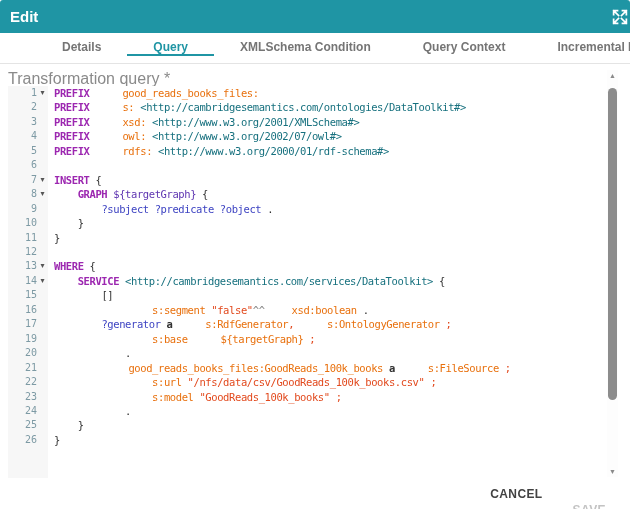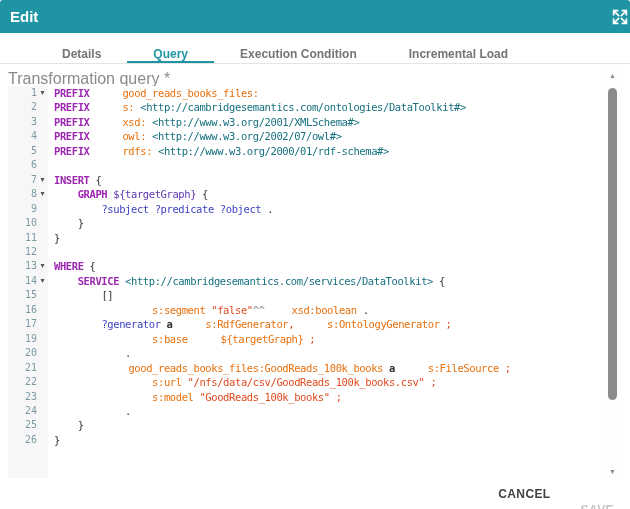--- a/index.html
+++ b/index.html
@@ -8,21 +8,21 @@
             font-family:"Liberation Sans", sans-serif; }
 
   
   .header { height:33px; background:var(--accent,#1f95a4); display:flex; align-items:center;
             padding:0 1px 0 10px; border-radius:3px 3px 0 0; }
   .title  { flex:1; color:#fff; font-size:15px; font-weight:bold; }
   .expand { width:18px; height:18px; cursor:pointer; }
   .expand svg { width:18px; height:18px; display:block; }
 
   
-  .tabbar { height:31px; display:flex; align-items:flex-end; border-bottom:1px solid #e4e4e4;
+  .tabbar { height:31px; display:flex; align-items:center; border-bottom:1px solid #e4e4e4;
             padding-left:36px; background:#fff; }
   .tab { padding:0 26px; display:flex; align-items:center; font-size:12px; font-weight:bold;
          color:#757575; cursor:pointer; border-bottom:2px solid transparent; white-space:nowrap; }
   .tab.active { color:var(--accent,#1f95a4); border-bottom-color:var(--accent,#1f95a4); }
 
   
   .field-label { position:absolute; left:8px; top:70px; font-size:16px; color:#8a8a8a; }
 
   
   .editor { position:absolute; left:8px; top:86px; right:12px; bottom:31px; overflow:hidden;
@@ -50,21 +50,21 @@
   
   .vscrollbar { position:absolute; right:12px; top:70px; width:11px; height:407px; background:#fdfdfd; }
   .sb-arrow { position:absolute; left:0; right:0; height:11px; font-size:7px; line-height:11px;
               color:#8a8a8a; text-align:center; cursor:pointer; user-select:none; }
   .sb-arrow.up { top:0; } .sb-arrow.down { bottom:0; }
   .sb-thumb { position:absolute; left:1px; top:18px; width:9px; height:312px; background:#8c8c8c;
               border-radius:5px; cursor:pointer; }
 
   
   .footer { position:absolute; left:0; right:0; bottom:0; height:31px; background:#fff;
-            display:flex; align-items:center; justify-content:flex-end; gap:30px; padding-right:16px; }
+            display:flex; align-items:center; justify-content:flex-end; gap:30px; padding-right:24px; }
   .btn { background:none; border:none; padding:0; font-family:"Liberation Sans", sans-serif;
          font-size:12px; font-weight:bold; letter-spacing:0.4px; cursor:pointer; }
   .btn.cancel { color:#424242; }
   .btn.save   { color:#c3c3c3; cursor:default;margin-top:32px; }
 </style>
 </head>
 <body>
 
 <div class="dialog">
 
@@ -76,21 +76,22 @@
         <path d="M10 14 L3.5 20.5 M3.5 20.5 h5.2 M3.5 20.5 v-5.2"></path>
         <path d="M14 14 L20.5 20.5 M20.5 20.5 h-5.2 M20.5 20.5 v-5.2"></path>
         <path d="M10 10 L3.5 3.5 M3.5 3.5 h5.2 M3.5 3.5 v5.2"></path>
       </svg>
     </span>
   </div>
 
   <div class="tabbar">
       <div class="tab">Details</div>
       <div class="tab active">Query</div>
-      <div class="tab">Execution Condition</div>
+      <div class="tab">XMLSchema Condition</div>
+      <div class="tab">Query Context</div>
       <div class="tab">Incremental Load</div>
     </div>
 
   <div class="field-label">Transformation query *</div>
 
   <div class="editor">
     <div id="code-lines">
         <div class="code-row">
           <div class="gutter">
             <span class="lnum">1</span>

